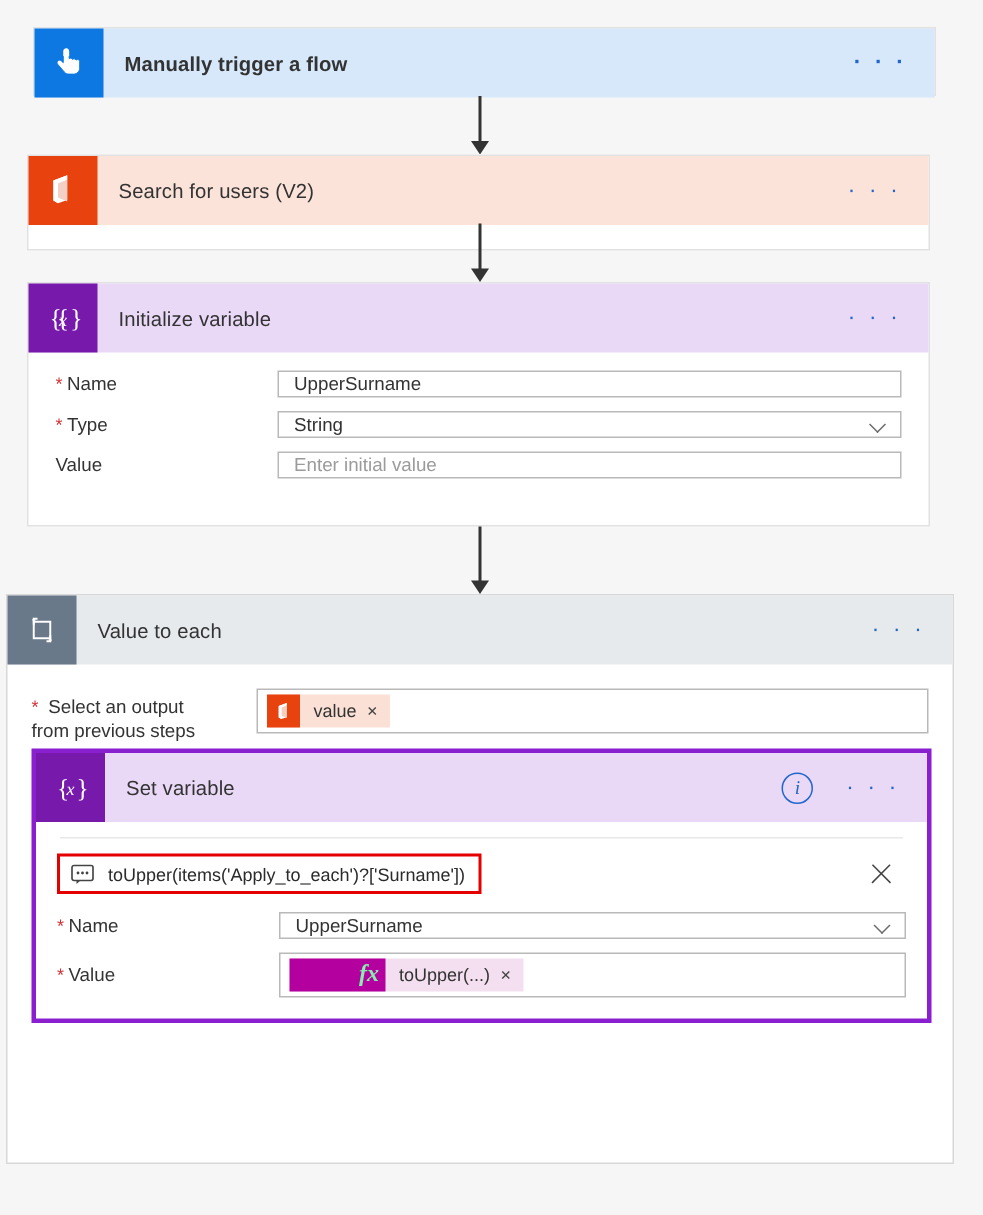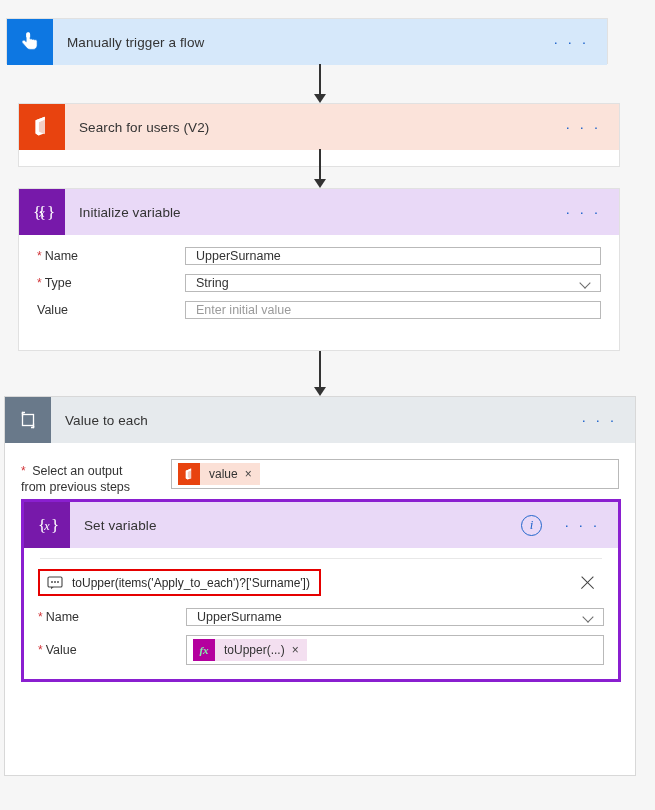--- a/index.html
+++ b/index.html
@@ -66,21 +66,21 @@
   .hdr-trigger  { background: #d6e8fa; }
   .ico-trigger  { background: #0d77e2; }
   .hdr-office   { background: #fbe3da; }
   .ico-office   { background: #e8430f; }
   .hdr-variable { background: #e9d9f7; }
   .ico-variable { background: #7719aa; }
   .hdr-loop     { background: #e6eaed; }
   .ico-loop     { background: #69798a; }
 
   
-  #card-trigger  { left: 6px;  top: 18px;  width: 602px; height: 46px; }
+  #card-trigger  { left: 22px;  top: 18px;  width: 602px; height: 46px; font-weight: bold; }
   #card-office   { left: 18px;  top: 103px; width: 602px; height: 64px; }
   #card-initvar  { left: 18px;  top: 188px; width: 602px; height: 163px; }
   #container-loop{ left: 4px;   top: 396px; width: 632px; height: 380px;
                    background:#ffffff; border:1px solid #d8d8d8; }
 
   
   .card-body {
     padding: 12px 18px 14px 18px;
   }
   .form-row {
@@ -193,22 +193,23 @@
     display: flex;
     align-items: center;
     justify-content: center;
   }
   .token-ico-office { background: #e8430f; }
   .token-ico-fx {
     background: #b4009e;
     color: #86efac;
     font-style: italic;
     font-family: "Liberation Serif", serif;
-    font-size: 11px;
+    font-size: 16px;
     font-weight: bold;
+    padding-left: 42px;
   }
   .token-text { padding: 0 7px 0 9px; }
   .token-x {
     color: #444444;
     font-size: 12px;
     padding-right: 8px;
     cursor: pointer;
   }
 
   

